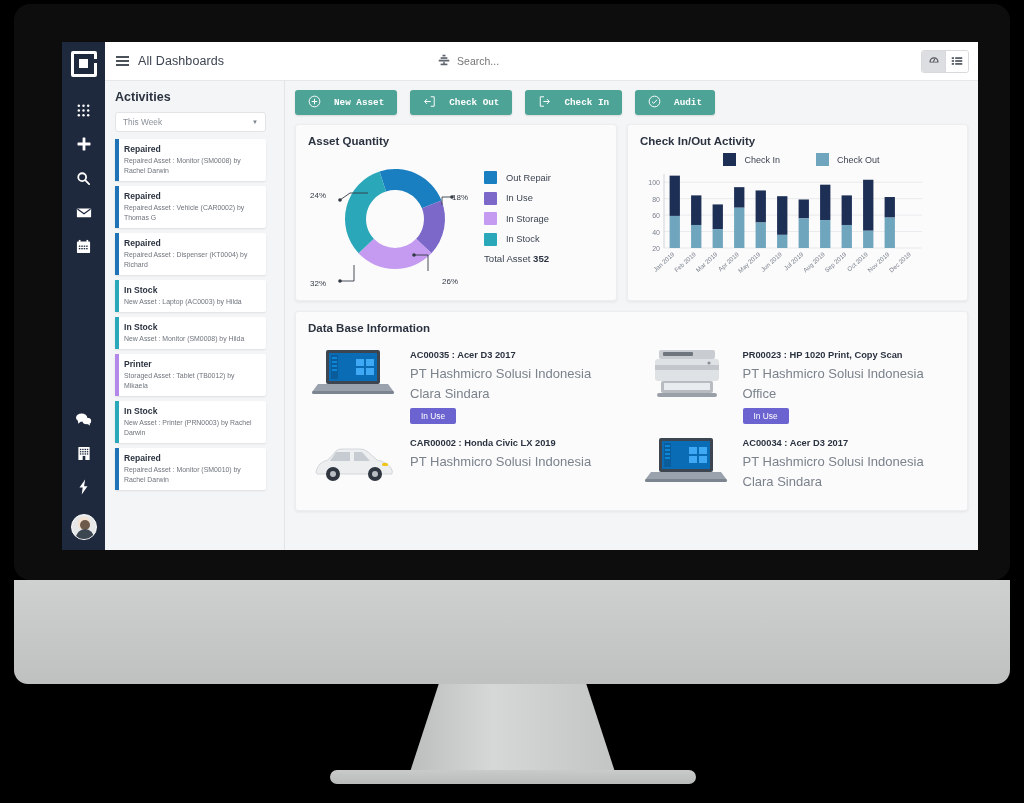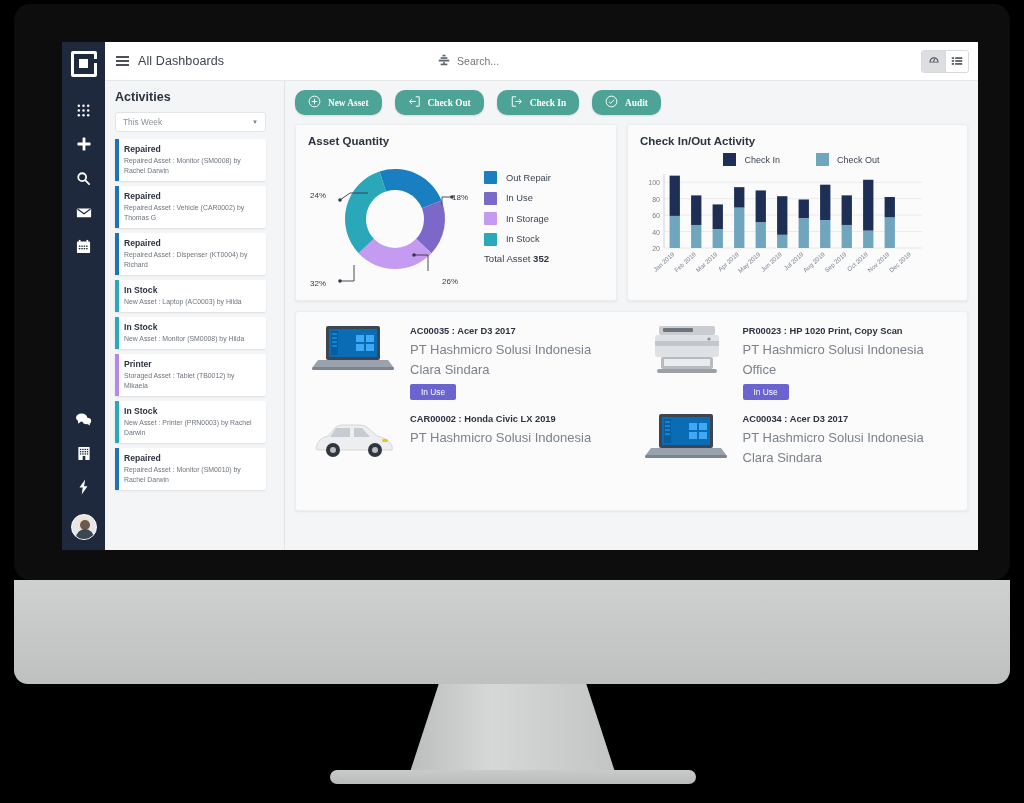--- a/index.html
+++ b/index.html
@@ -129,23 +129,23 @@
     box-shadow: 0 1px 2px rgba(0,0,0,.09);
   }
   .act-card .stripe { position:absolute; left:0; top:0; bottom:0; width: 3.5px; }
   .act-status { font-size: 8.6px; font-weight: bold; color: #2b3340; margin-bottom: 2px; }
   .act-desc { font-size: 6.9px; color: #6e747c; line-height: 1.45; }
 
   
   #main { flex: 1; background: #f4f5f6; padding: 9px 10px; min-width: 0; overflow: hidden; }
   #actionbar { display: flex; gap: 13px; margin-bottom: 9px; }
   .action-btn {
-    background: #4da396; color: #fff; border: none; border-radius: 10px;
-    height: 25px; padding: 0 13px; display: flex; align-items: center; gap: 7px;
-    font-size: 9.3px; font-weight: bold; cursor: pointer; font-family: Liberation Serif, serif;
+    background: #4da396; color: #fff; border: none; border-radius: 3px;
+    height: 25px; padding: 0 13px; display: flex; align-items: center; gap: 13px;
+    font-size: 9.3px; font-weight: bold; cursor: pointer; font-family: Liberation Mono, monospace;
     box-shadow: 0 1px 2px rgba(0,0,0,.12);
   }
   .cards-row { display: flex; gap: 10px; margin-bottom: 10px; }
   .card {
     background: #fbfbfc; border: 1px solid #eceeef; border-radius: 3px;
     box-shadow: 0 1px 3px rgba(0,0,0,.07);
   }
   .card-title { font-size: 11.5px; font-weight: bold; color: #2b3340; padding: 10px 12px 2px 12px; }
   #asset-card { width: 322px; flex-shrink: 0; height: 177px; }
   #activity-card { flex: 1; height: 177px; }
@@ -524,20 +524,21 @@
                     <rect x="246.59" y="47.57777777777778" width="10.32" height="30.422222222222217" fill="#6fa5bd"></rect>
                     <text x="251.75" y="85" font-size="6.2" fill="#7b828b" text-anchor="end" font-family="&quot;Liberation Sans&quot;, sans-serif" transform="rotate(-42 251.75 85)">Nov 2019</text>
                     <rect x="268.09" y="78" width="10.32" height="0" fill="#6fa5bd"></rect>
                     <text x="273.25" y="85" font-size="6.2" fill="#7b828b" text-anchor="end" font-family="&quot;Liberation Sans&quot;, sans-serif" transform="rotate(-42 273.25 85)">Dec 2019</text>
                   </svg>
               </div>
             </div>
           </div>
 
           <div class="card" id="db-card">
+            <div class="card-title">Data Base Information</div>
             <div id="db-grid">
                 <div class="db-item">
                   <div class="db-thumb"><svg width="88" height="58" viewBox="0 0 88 58">
                       <rect x="16" y="6" width="54" height="34" rx="2" fill="#3d4650"></rect>
                       <rect x="19" y="9" width="48" height="28" fill="#0a6cb4"></rect>
                       <rect x="21" y="11" width="7" height="24" fill="#0a5c9a"></rect>
                       <g fill="#0d86d8">
                         <rect x="22" y="13" width="5" height="2"></rect>
                         <rect x="22" y="17" width="5" height="2"></rect>
                         <rect x="22" y="21" width="5" height="2"></rect>

